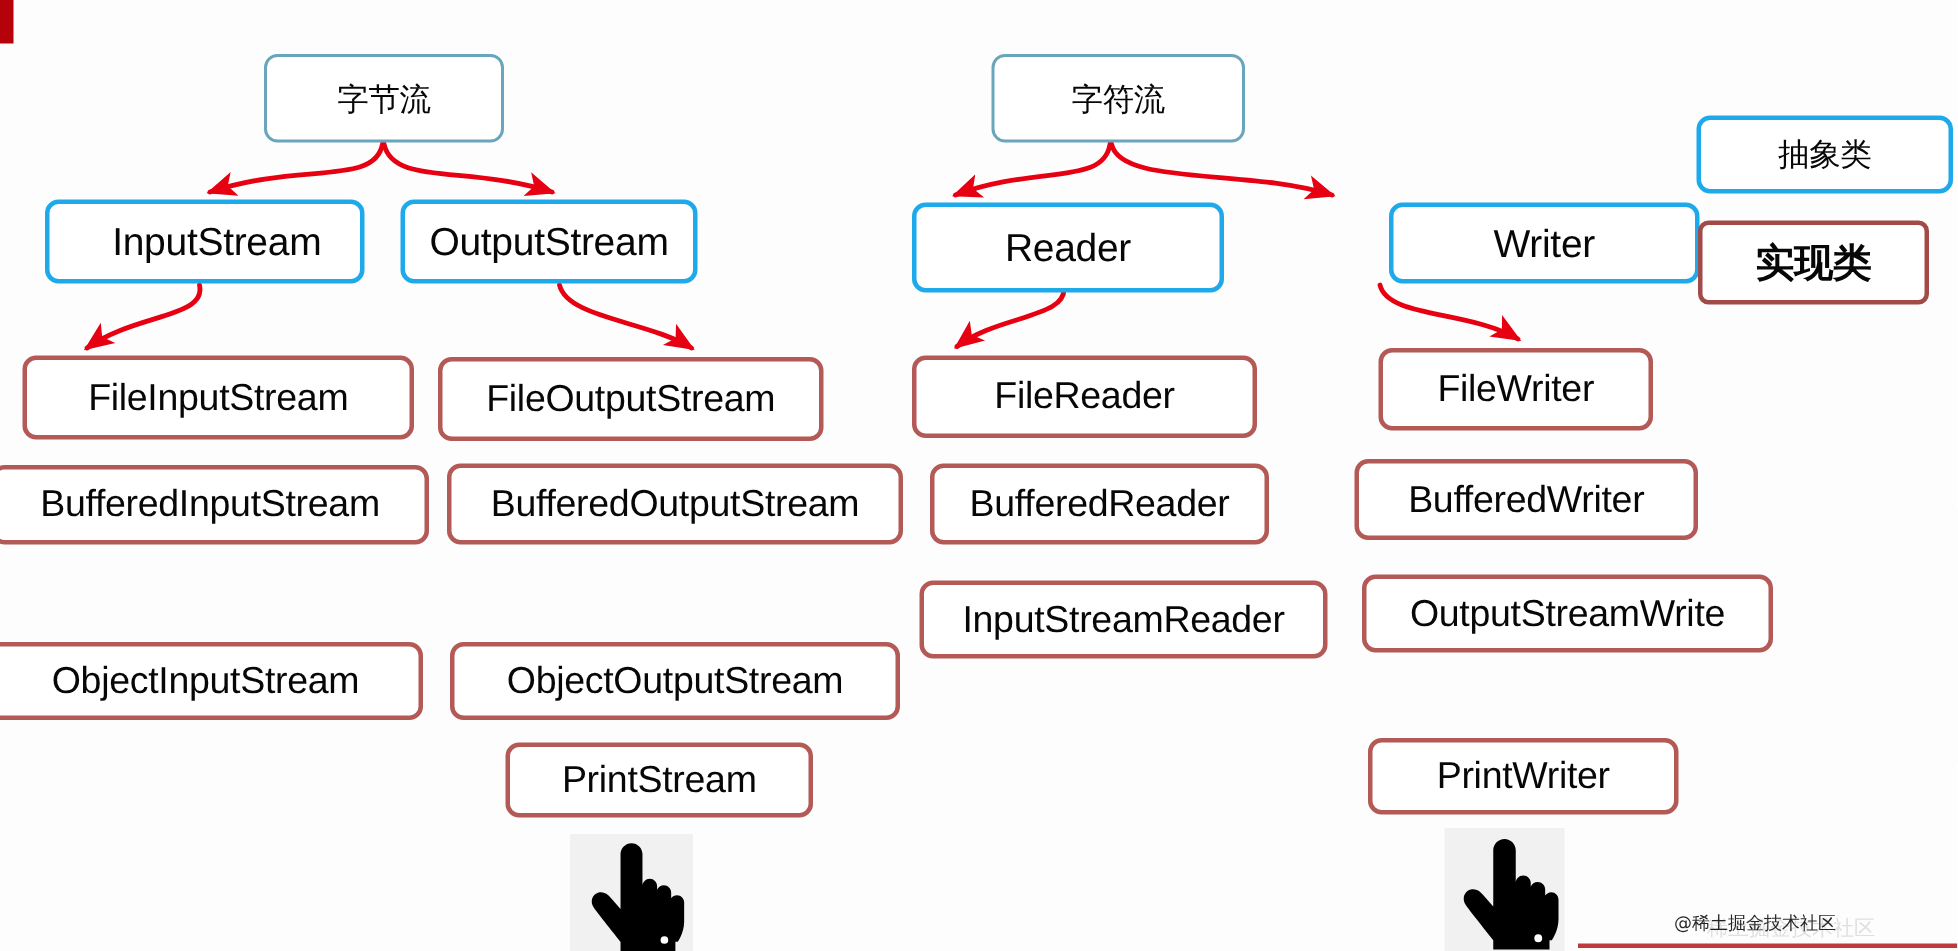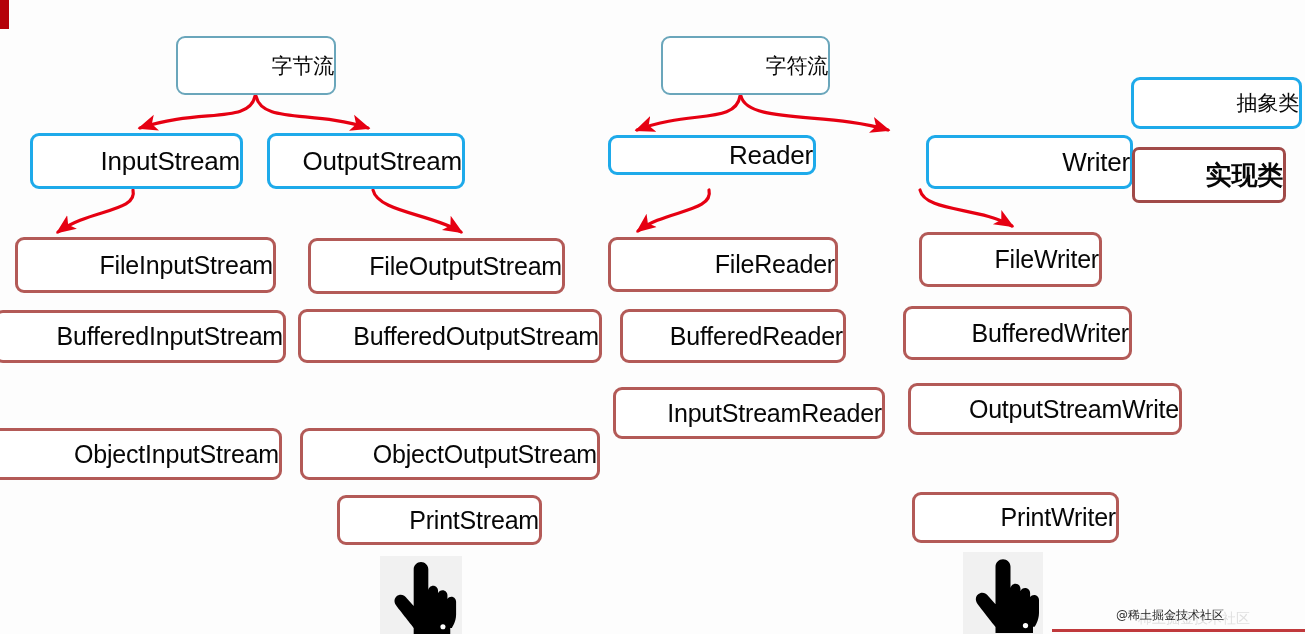--- a/index.html
+++ b/index.html
@@ -37,21 +37,21 @@
     background: #c0393c;
   }
 
   
   .node {
     position: absolute;
     box-sizing: border-box;
     background: #ffffff;
     display: flex;
     align-items: center;
-    justify-content: flex-end;
+    justify-content: center;
     white-space: nowrap;
     color: #070707;
     letter-spacing: -0.2px;
   }
 
   
   .node.abstract {
     border: 3px solid #1eaaea;
     border-radius: 9px;
     font-size: 26px;
@@ -145,30 +145,30 @@
       </div>
       <div class="node root" style="left: 661px; top: 36px; width: 169px; height: 59px;">
         <span>字符流</span>
       </div>
       <div class="node abstract" style="left: 30px; top: 133px; width: 213px; height: 56px; padding-left: 16px;">
         <span>InputStream</span>
       </div>
       <div class="node abstract" style="left: 267px; top: 133px; width: 198px; height: 56px;">
         <span>OutputStream</span>
       </div>
-      <div class="node abstract" style="left: 608px; top: 135px; width: 208px; height: 40px;">
+      <div class="node abstract" style="left: 608px; top: 135px; width: 208px; height: 60px;">
         <span>Reader</span>
       </div>
       <div class="node abstract" style="left: 926px; top: 135px; width: 207px; height: 54px;">
         <span>Writer</span>
       </div>
       <div class="node concrete" style="left: 15px; top: 237px; width: 261px; height: 56px;">
         <span>FileInputStream</span>
       </div>
-      <div class="node concrete" style="left: 308px; top: 238px; width: 257px; height: 56px;">
+      <div class="node concrete" style="left: 292px; top: 238px; width: 257px; height: 56px;">
         <span>FileOutputStream</span>
       </div>
       <div class="node concrete" style="left: 608px; top: 237px; width: 230px; height: 55px;">
         <span>FileReader</span>
       </div>
       <div class="node concrete" style="left: 919px; top: 232px; width: 183px; height: 55px;">
         <span>FileWriter</span>
       </div>
       <div class="node concrete" style="left: -6px; top: 310px; width: 292px; height: 53px;">
         <span>BufferedInputStream</span>

